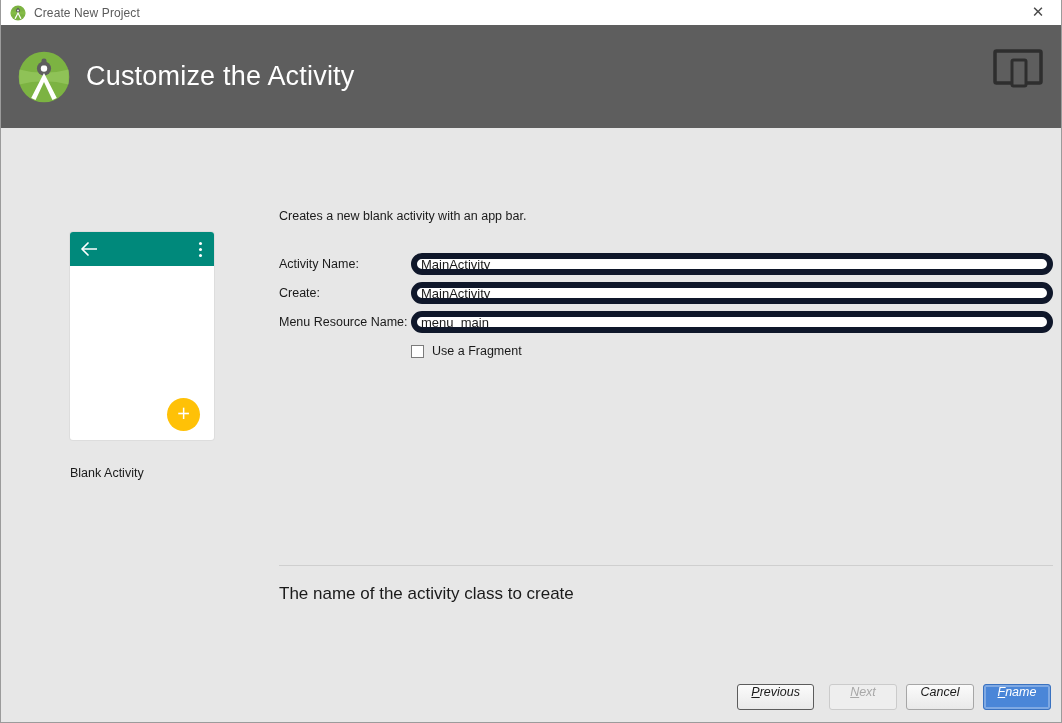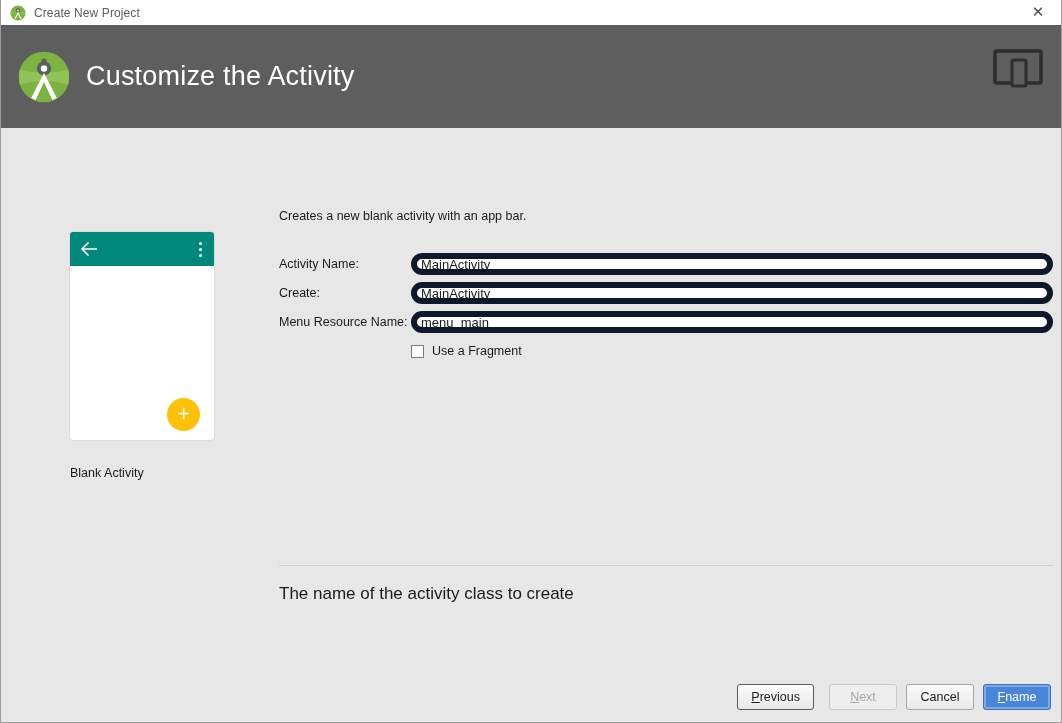--- a/index.html
+++ b/index.html
@@ -246,23 +246,23 @@
     min-width: 68px;
     padding: 0 13px;
     box-sizing: border-box;
     font-family: "Liberation Sans", sans-serif;
     font-size: 12.5px;
     color: #1a1a1a;
     background: linear-gradient(#fbfbfb, #e9e9e9);
     border: 1px solid #a6a6a6;
     border-radius: 3px;
     display: flex;
-    align-items: center;
     justify-content: center;
     cursor: default;
+    font-style: italic;
   }
   .btn-default {
     border-color: #5c5c5c;
   }
   .btn-disabled {
     color: #a8a8a8;
     background: #eeeeee;
     border-color: #cbcbcb;
     margin-left: 6px;
   }

